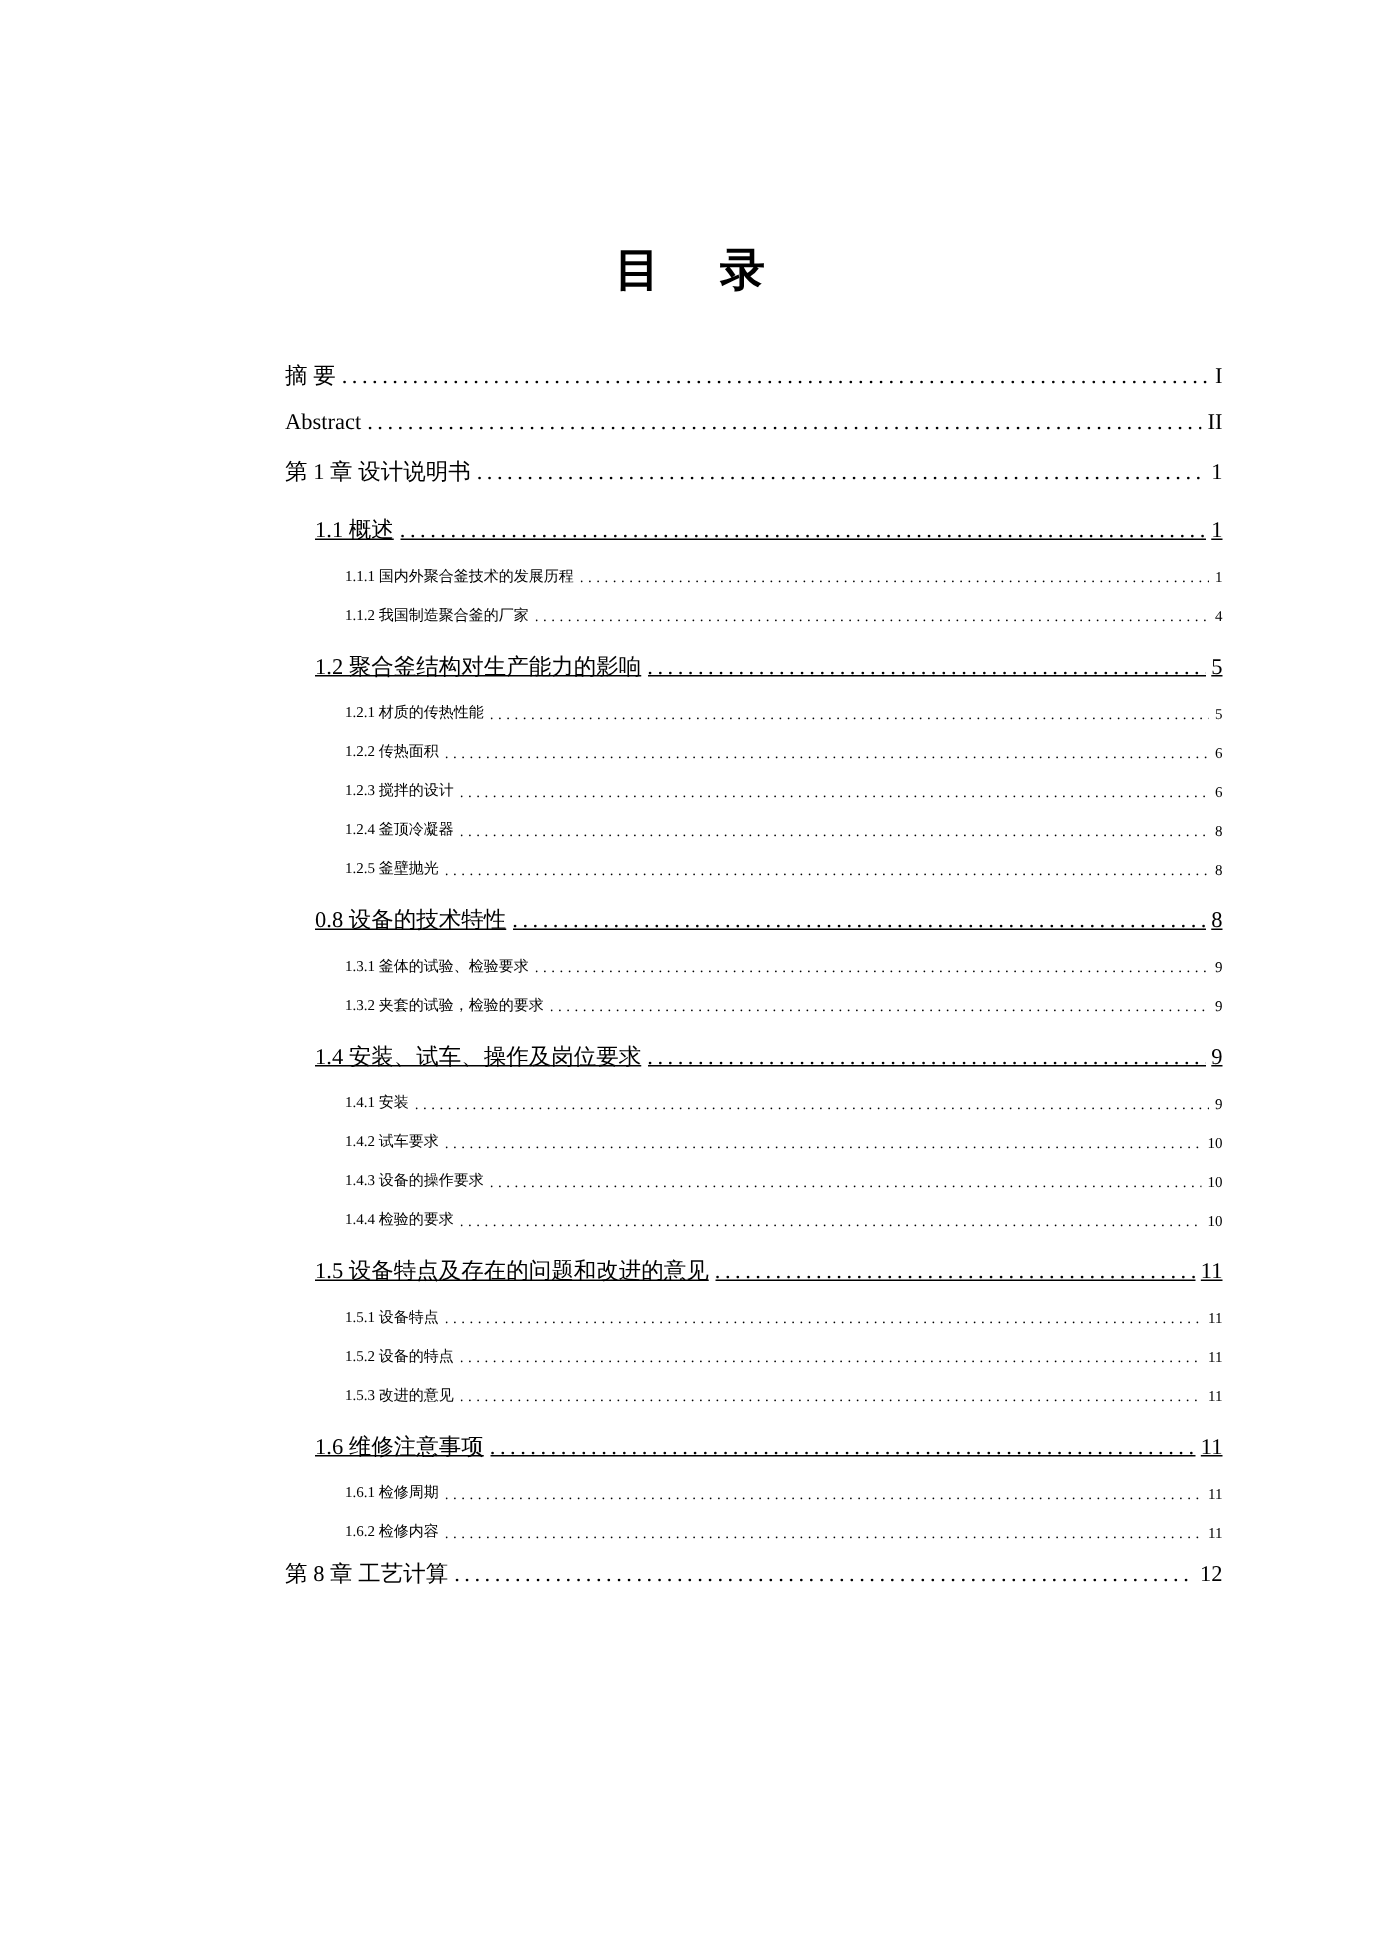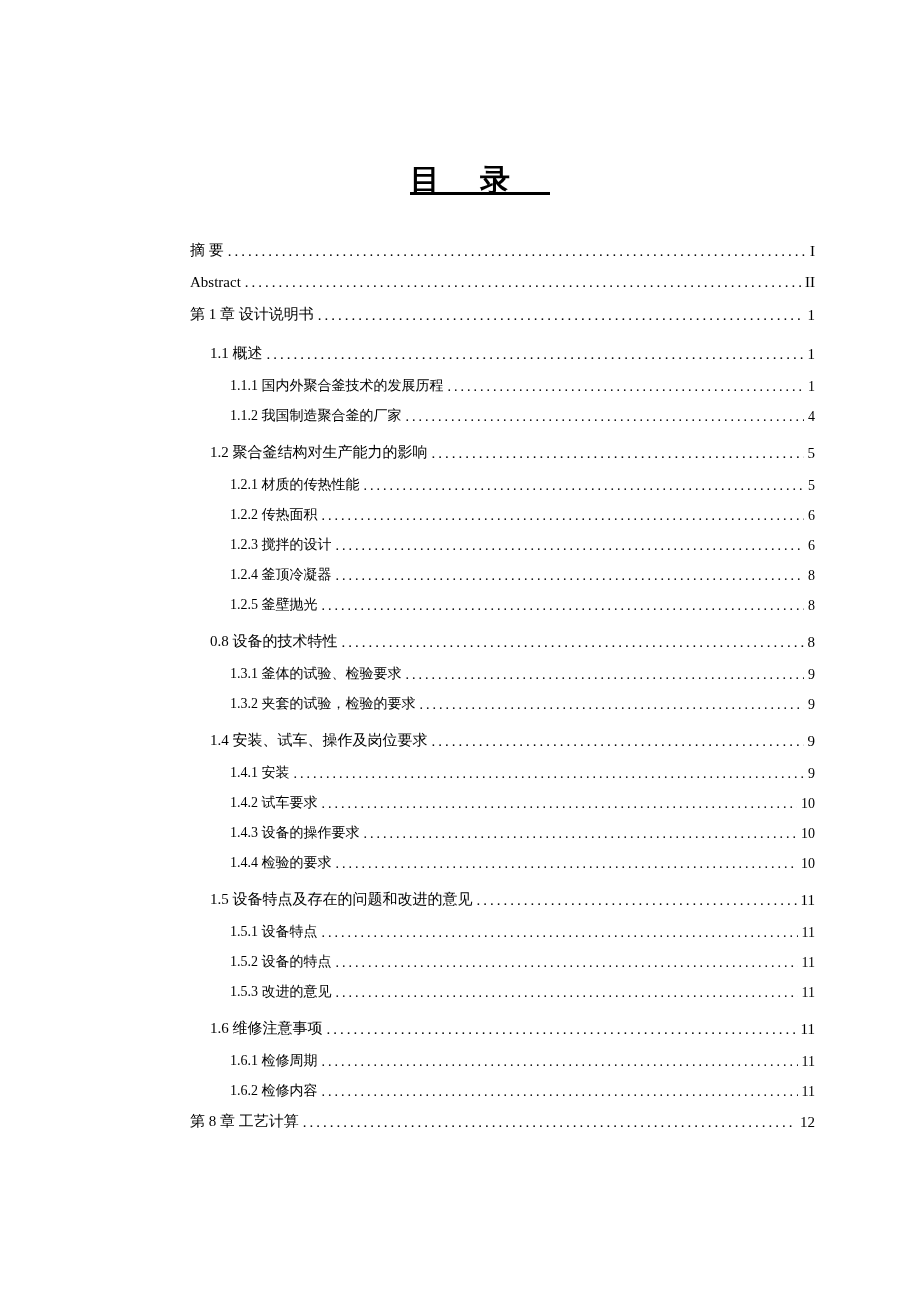--- a/index.html
+++ b/index.html
@@ -11,40 +11,39 @@
       color: #000;
       padding: 160px 105px 80px 105px;
     }
     .title {
       text-align: center;
       font-size: 30px;
       font-weight: bold;
       letter-spacing: 40px;
       margin-bottom: 40px;
       padding-left: 40px;
-      text-decoration: underline;
     }
     .toc { font-size: 15px; }
     .toc-line {
       display: flex;
       align-items: flex-end;
       white-space: nowrap;
       margin-bottom: 14px;
     }
     .toc-label { flex: 0 0 auto; }
     .toc-dots {
       flex: 1 1 auto;
       overflow: hidden;
       letter-spacing: 3px;
       margin: 0 4px;
     }
     .toc-page { flex: 0 0 auto; }
     .level-0 { padding-left: 85px; }
-    .level-1 { padding-left: 105px; }
-    .level-2 { padding-left: 125px; font-size: 14px; margin-bottom: 12px; }
+    .level-1 { padding-left: 105px; text-decoration: underline; }
+    .level-2 { padding-left: 125px; font-size: 10px; margin-bottom: 12px; }
     .spacer { height: 6px; }
   </style>
 </head>
 <body>
 
 <div class="title">目录</div>
 
 <div class="toc" id="toc">
     <div class="toc-line level-0">
       <span class="toc-label">摘    要</span>

